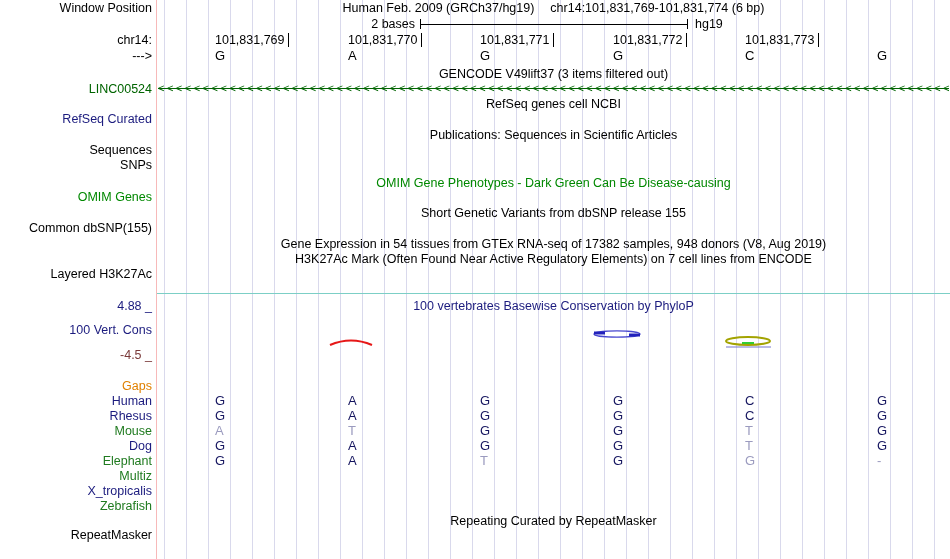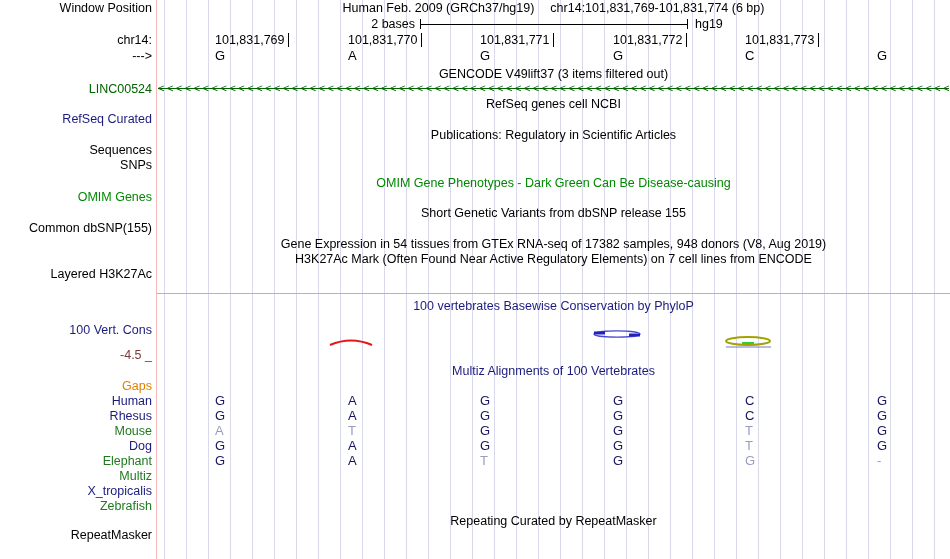--- a/index.html
+++ b/index.html
@@ -116,49 +116,49 @@
       <div class="rbase" style="left: 877px;">G</div>
     </div>
 
   <div class="ctr" style="top:67px">GENCODE V49lift37 (3 items filtered out)</div>
   <div class="lbl green" style="top:82px">LINC00524</div>
   <div id="linc-arrows">&lt;&lt;&lt;&lt;&lt;&lt;&lt;&lt;&lt;&lt;&lt;&lt;&lt;&lt;&lt;&lt;&lt;&lt;&lt;&lt;&lt;&lt;&lt;&lt;&lt;&lt;&lt;&lt;&lt;&lt;&lt;&lt;&lt;&lt;&lt;&lt;&lt;&lt;&lt;&lt;&lt;&lt;&lt;&lt;&lt;&lt;&lt;&lt;&lt;&lt;&lt;&lt;&lt;&lt;&lt;&lt;&lt;&lt;&lt;&lt;&lt;&lt;&lt;&lt;&lt;&lt;&lt;&lt;&lt;&lt;&lt;&lt;&lt;&lt;&lt;&lt;&lt;&lt;&lt;&lt;&lt;&lt;&lt;&lt;&lt;&lt;&lt;&lt;&lt;&lt;&lt;&lt;&lt;&lt;&lt;&lt;&lt;&lt;&lt;&lt;&lt;&lt;&lt;&lt;&lt;&lt;&lt;&lt;&lt;&lt;</div>
 
   <div class="ctr" style="top:97px">RefSeq genes cell NCBI</div>
   <div class="lbl navy" style="top:112px">RefSeq Curated</div>
 
-  <div class="ctr" style="top:128px">Publications: Regulatory in Scientific Articles</div>
+  <div class="ctr" style="top:128px">Publications: Sequences in Scientific Articles</div>
   <div class="lbl" style="top:143px">Sequences</div>
   <div class="lbl" style="top:158px">SNPs</div>
 
   <div class="ctr omim" style="top:176px">OMIM Gene Phenotypes - Dark Green Can Be Disease-causing</div>
   <div class="lbl omim" style="top:190px">OMIM Genes</div>
 
   <div class="ctr" style="top:206px">Short Genetic Variants from dbSNP release 155</div>
   <div class="lbl" style="top:221px">Common dbSNP(155)</div>
 
   <div class="ctr" style="top:237px">Gene Expression in 54 tissues from GTEx RNA-seq of 17382 samples, 948 donors (V8, Aug 2019)</div>
   <div class="ctr" style="top:252px">H3K27Ac Mark (Often Found Near Active Regulatory Elements) on 7 cell lines from ENCODE</div>
   <div class="lbl" style="top:267px">Layered H3K27Ac</div>
 
   <div id="teal-line"></div>
+  <div class="lbl navy" style="top:299px">4.88 _</div>
   <div class="ctr navy" style="top:299px">100 vertebrates Basewise Conservation by PhyloP</div>
   <div class="lbl navy" style="top:323px">100 Vert. Cons</div>
   <div class="lbl maroon" style="top:348px">-4.5 _</div>
   <svg id="cons-curves" width="793" height="26">
     <path d="M173,19 Q194,10 215,19" fill="none" stroke="#e61717" stroke-width="2.2"></path>
     <ellipse cx="460" cy="8" rx="23" ry="3.2" fill="none" stroke="#4747cf" stroke-width="1.3"></ellipse>
     <line x1="437" y1="7" x2="448" y2="7" stroke="#2222bb" stroke-width="3"></line>
     <line x1="472" y1="9" x2="483" y2="9" stroke="#2222bb" stroke-width="3"></line>
     <ellipse cx="591" cy="15" rx="22" ry="4" fill="none" stroke="#a3a300" stroke-width="2"></ellipse>
     <line x1="585" y1="17" x2="597" y2="17" stroke="#33cc33" stroke-width="2"></line>
     <line x1="569" y1="21" x2="614" y2="21" stroke="#7777cc" stroke-width="1.2"></line>
   </svg>
 
-  <div class="ctr navy" style="top:364px">Multiz Alignments of 100 Vertebrates</div>
   <div class="lbl orange" style="top:379px">Gaps</div>
   <div id="species-rows">
       <div class="lbl navy" style="top: 394px;">Human</div>
       <div class="abase" style="left: 215px; top: 394px;">G</div>
       <div class="abase" style="left: 348px; top: 394px;">A</div>
       <div class="abase" style="left: 480px; top: 394px;">G</div>
       <div class="abase" style="left: 613px; top: 394px;">G</div>
       <div class="abase" style="left: 745px; top: 394px;">C</div>
       <div class="abase" style="left: 877px; top: 394px;">G</div>
       <div class="lbl navy" style="top: 409px;">Rhesus</div>

